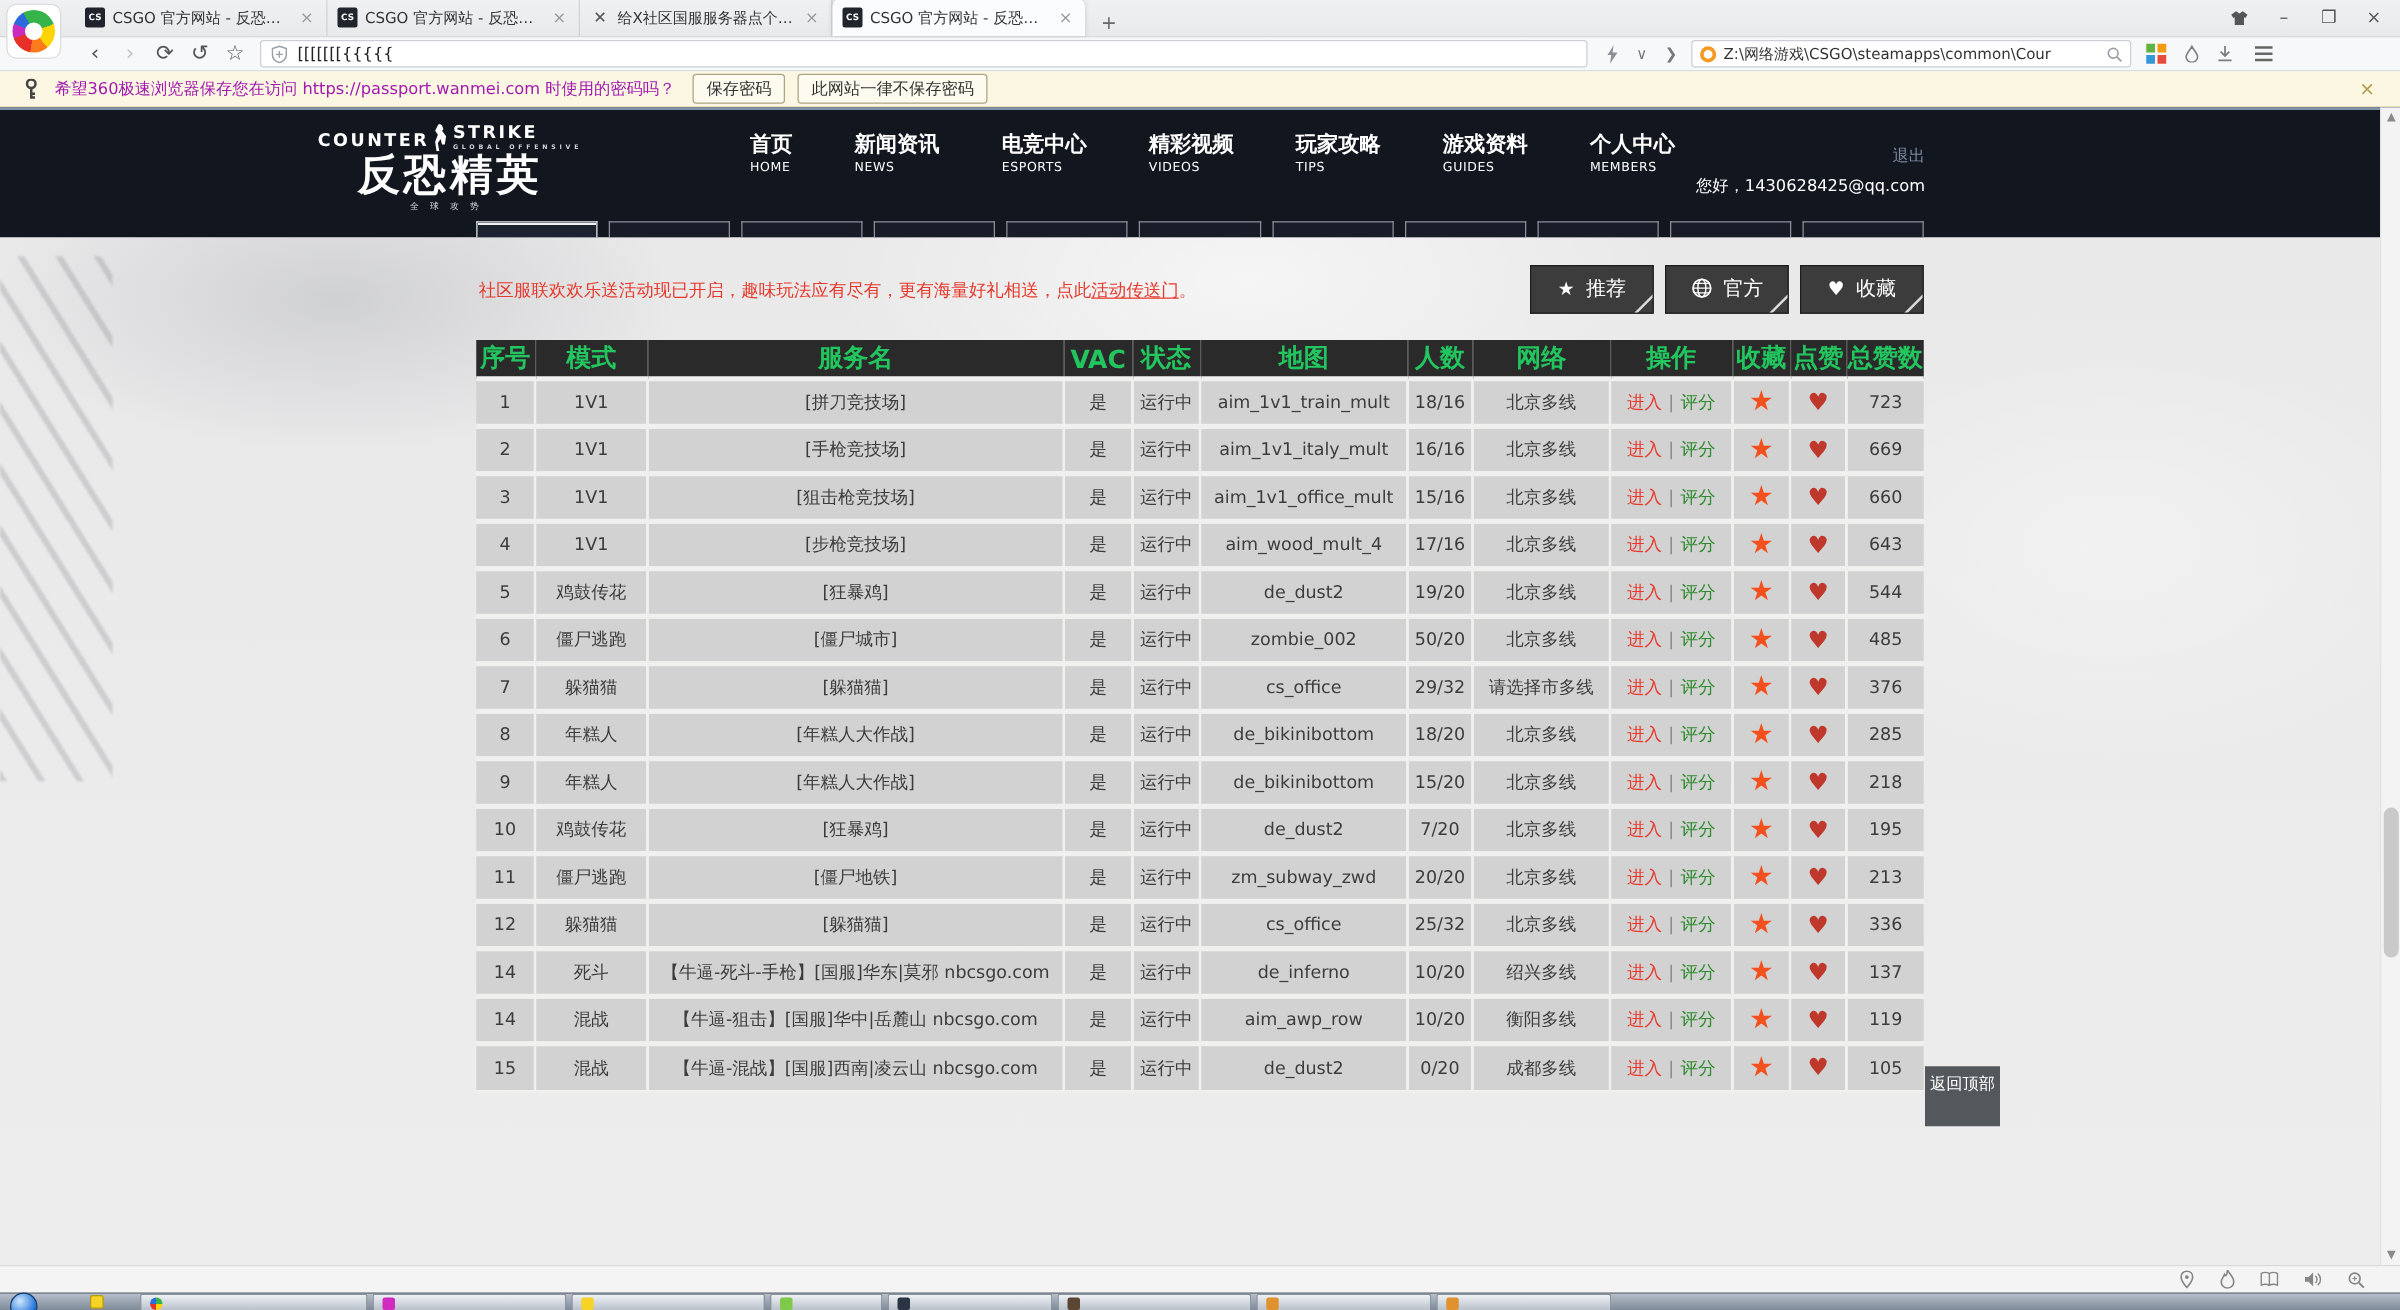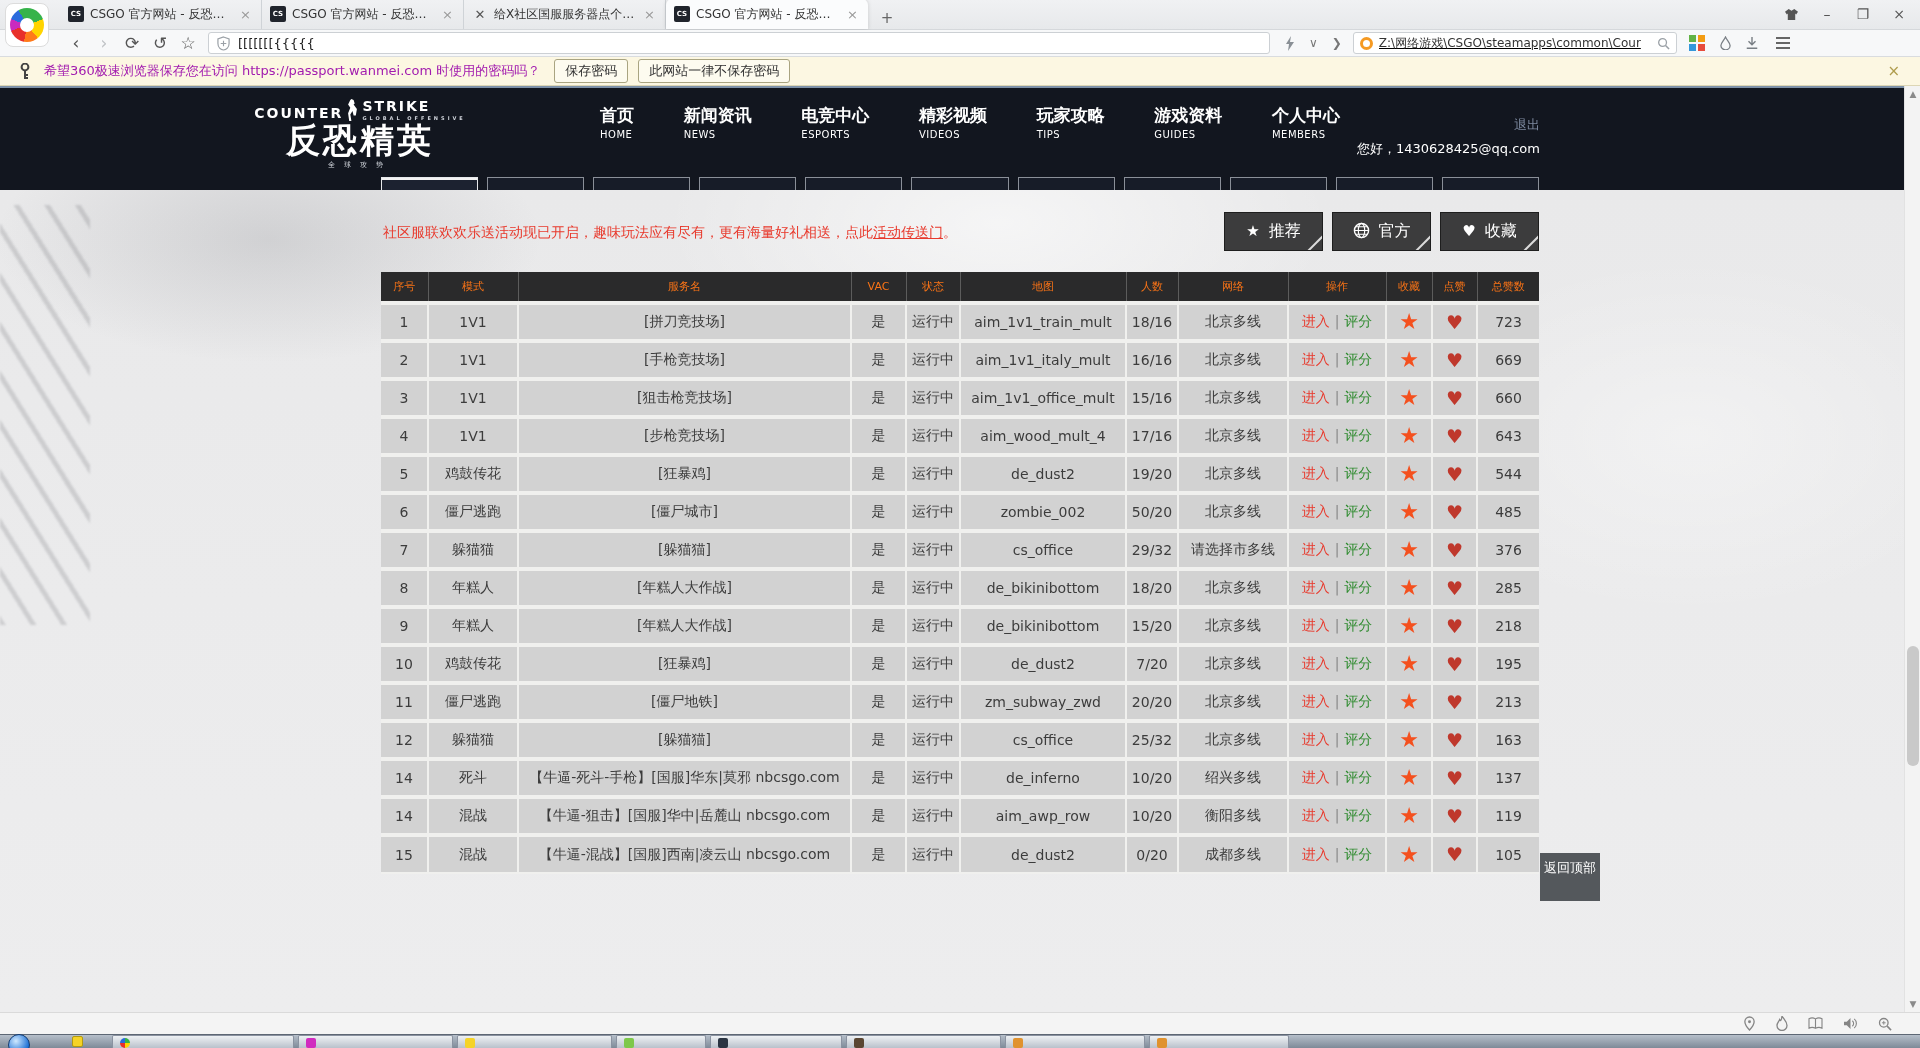--- a/index.html
+++ b/index.html
@@ -40,22 +40,22 @@
   .toolbar { position:absolute; top:30px; left:0; right:0; height:27px; background:#f7f8f9;
     border-bottom:1px solid #d9dcdf; display:flex; align-items:center; padding-left:62px; }
   .nav-ic { font-size:17px; color:#555; width:28px; text-align:center; line-height:1; }
   .nav-ic.disabled { color:#c0c3c6; }
   .addressbar { height:22px; flex:0 0 1062px; margin-left:6px; background:#fff;
     border:1px solid #ccd0d4; border-radius:3px; display:flex; align-items:center; padding:0 8px; }
   .shield { margin-right:8px; display:flex; }
   .address-text { font-size:13px; color:#222; }
   .right-cluster { display:flex; align-items:center; margin-left:8px; }
   .mini-ic { color:#777; font-size:12px; padding:0 7px; display:flex; align-items:center; }
-  .searchbox { width:324px; height:22px; background:#fff; border:1px solid #ccd0d4; border-radius:3px;
-    display:flex; align-items:center; padding:0 6px; margin:0 4px;text-decoration:underline; }
+  .searchbox { width:352px; height:22px; background:#fff; border:1px solid #ccd0d4; border-radius:3px;
+    display:flex; align-items:center; padding:0 6px; margin:0 4px; }
   .so-ring { width:13px; height:13px; border:3px solid #f59a23; border-radius:50%; margin-right:6px; flex:0 0 13px; }
   .search-text { flex:1; font-size:12px; color:#333; white-space:nowrap; overflow:hidden; }
   .grid-ic { display:inline-grid; grid-template-columns:7px 7px; grid-gap:2px; padding:0 8px; }
   .grid-ic i { width:7px; height:7px; display:block; }
   .gi1{background:#62b346;} .gi2{background:#f39c12;} .gi3{background:#3498db;} .gi4{background:#e74c3c;}
   .burger { display:inline-block; padding:0 10px; }
   .burger i { display:block; width:14px; height:2px; background:#666; margin:3px 0; }
 
   
   .notifbar { position:absolute; top:57px; left:0; right:0; height:29px; background:#fcf7e2;
@@ -102,21 +102,21 @@
   .fbtn { position:relative; width:99px; height:39px; background:#3c3c3d; border:1px solid #1e1e1e;
     color:#fff; font-size:16px; display:flex; align-items:center; justify-content:center; gap:9px;
     overflow:hidden; cursor:pointer; }
   .fbtn::after { content:""; position:absolute; right:-7px; bottom:5px; width:28px; height:2px;
     background:#dcdcdc; transform:rotate(-45deg); }
   .fbtn .ic { font-size:15px; line-height:1; }
 
   
   .server-table { position:absolute; left:0; top:82px; width:1158px; border-collapse:collapse;
     table-layout:fixed; }
-  .server-table th { background:#2a2a2b; color:#f97316; font-size:11px; font-weight:normal; height:31px;
+  .server-table th { background:#2a2a2b; color:#22c55e; font-size:20px; font-weight:bold; height:31px;
     border-left:1px solid #5c5c5c; }
   .server-table th:first-child { border-left:none; }
   .server-table td { background:#d2d2d2; height:38px; text-align:center; font-size:14px; color:#3c3c3c;
     border:2px solid #f0f0ee; border-top-width:4px; padding:0 2px;
     white-space:nowrap; overflow:hidden; }
   .server-table tr td:first-child { border-left:none; }
   .server-table tr td:last-child { border-right:none; }
   .st-green { color:#2e8b2e; }
   .op-enter { color:#e8392c; cursor:pointer; }
   .op-rate { color:#2e8b2e; cursor:pointer; }
@@ -551,21 +551,21 @@
     <td class="c-mode">躲猫猫</td>
     <td class="c-name">[躲猫猫]</td>
     <td class="c-vac">是</td>
     <td class="c-status st-green">运行中</td>
     <td class="c-map">cs_office</td>
     <td class="c-players">25/32</td>
     <td class="c-net">北京多线</td>
     <td class="c-ops"><a class="op-enter">进入</a><span class="op-sep">|</span><a class="op-rate">评分</a></td>
     <td class="c-star"><span class="star-icon">★</span></td>
     <td class="c-heart"><span class="heart-icon">♥</span></td>
-    <td class="c-likes">163</td>
+    <td class="c-likes">336</td>
   </tr>
             <tr>
     <td class="c-no">14</td>
     <td class="c-mode">死斗</td>
     <td class="c-name">【牛逼-死斗-手枪】[国服]华东|莫邪 nbcsgo.com</td>
     <td class="c-vac">是</td>
     <td class="c-status st-green">运行中</td>
     <td class="c-map">de_inferno</td>
     <td class="c-players">10/20</td>
     <td class="c-net">绍兴多线</td>

